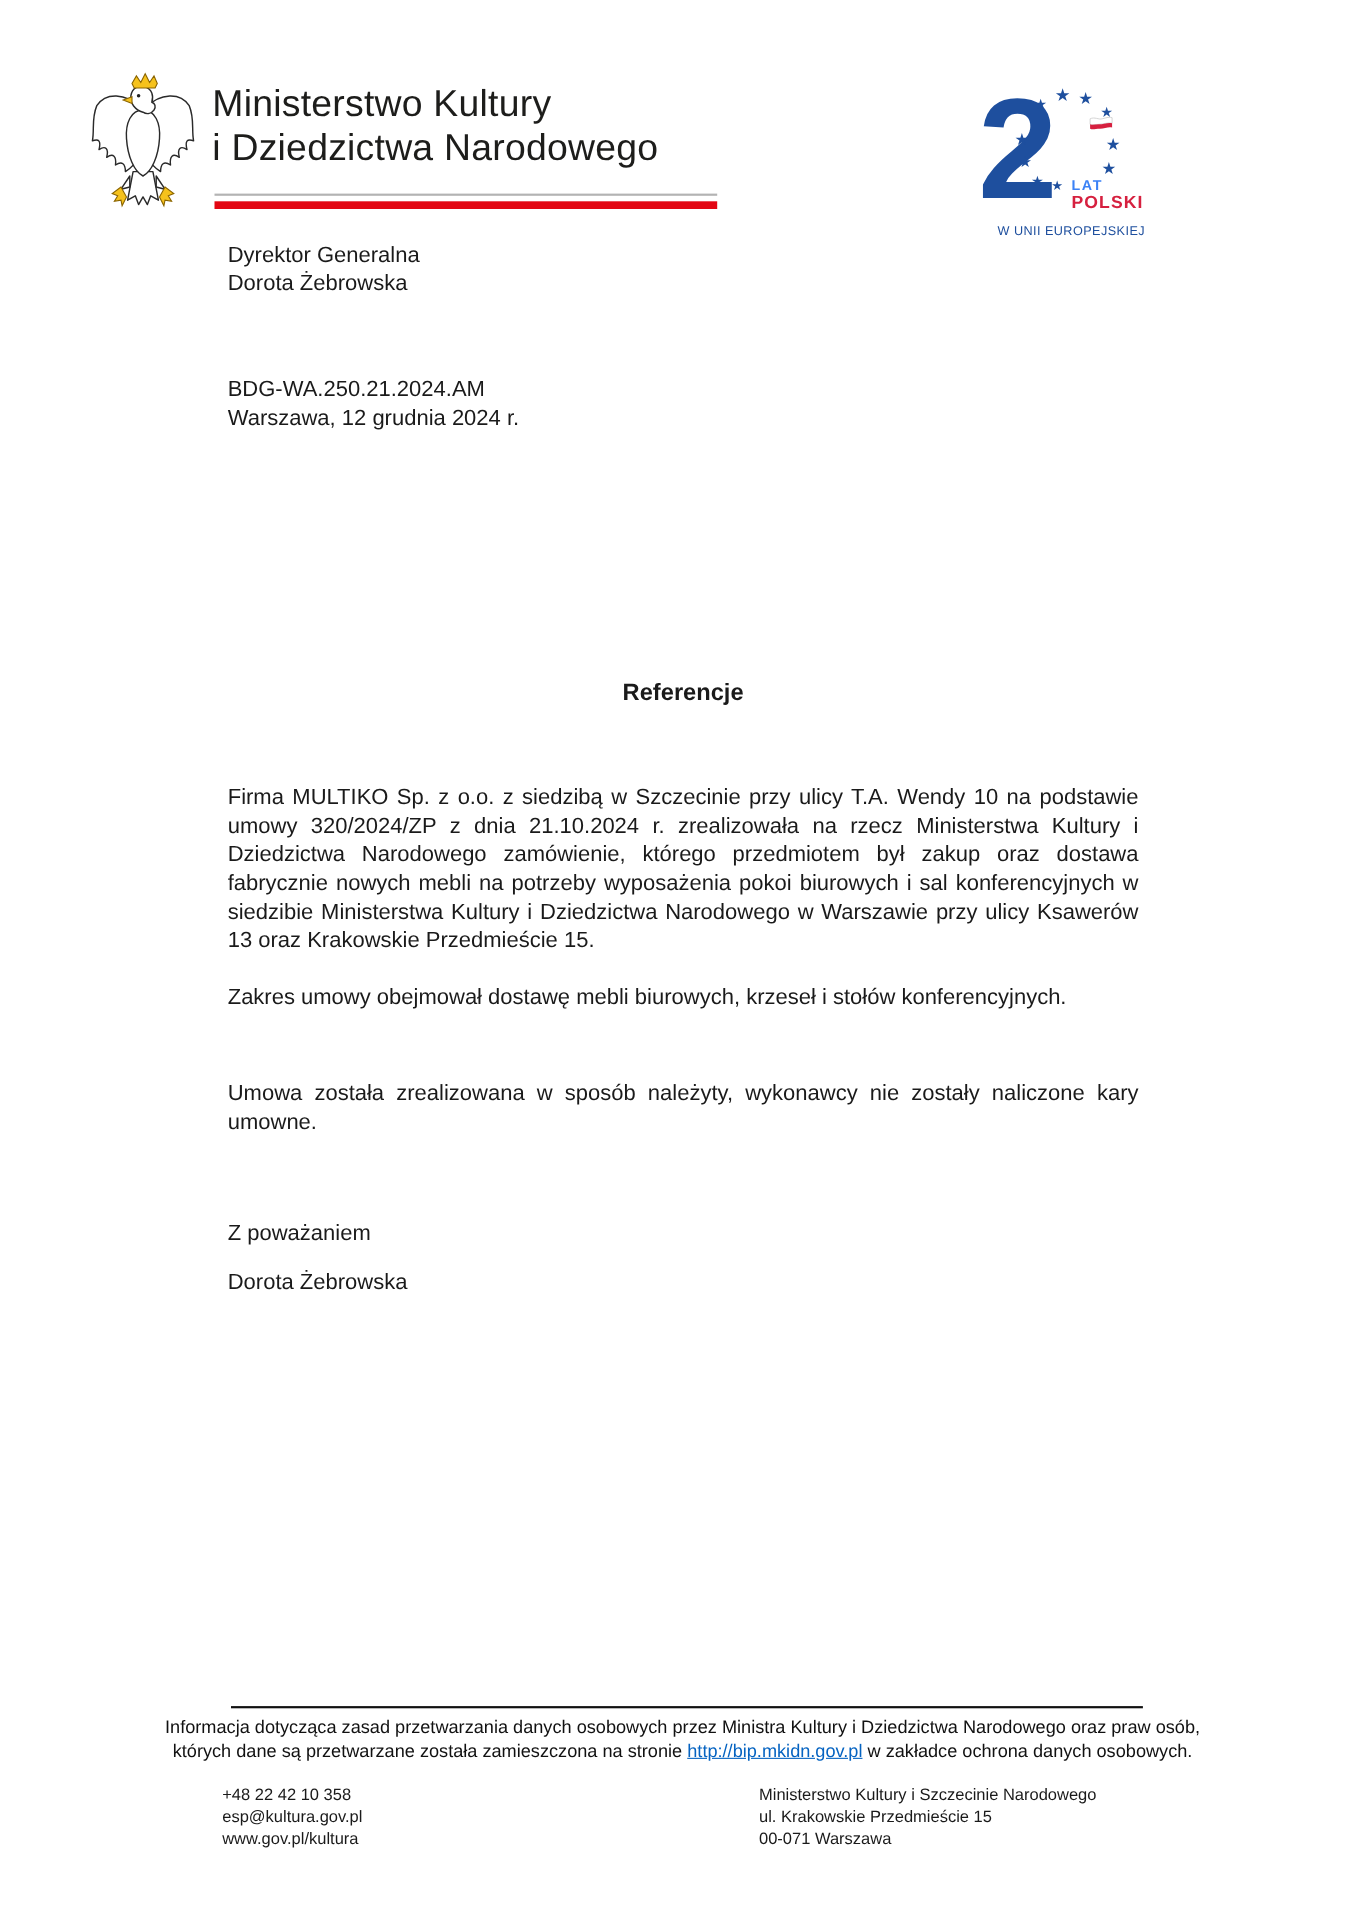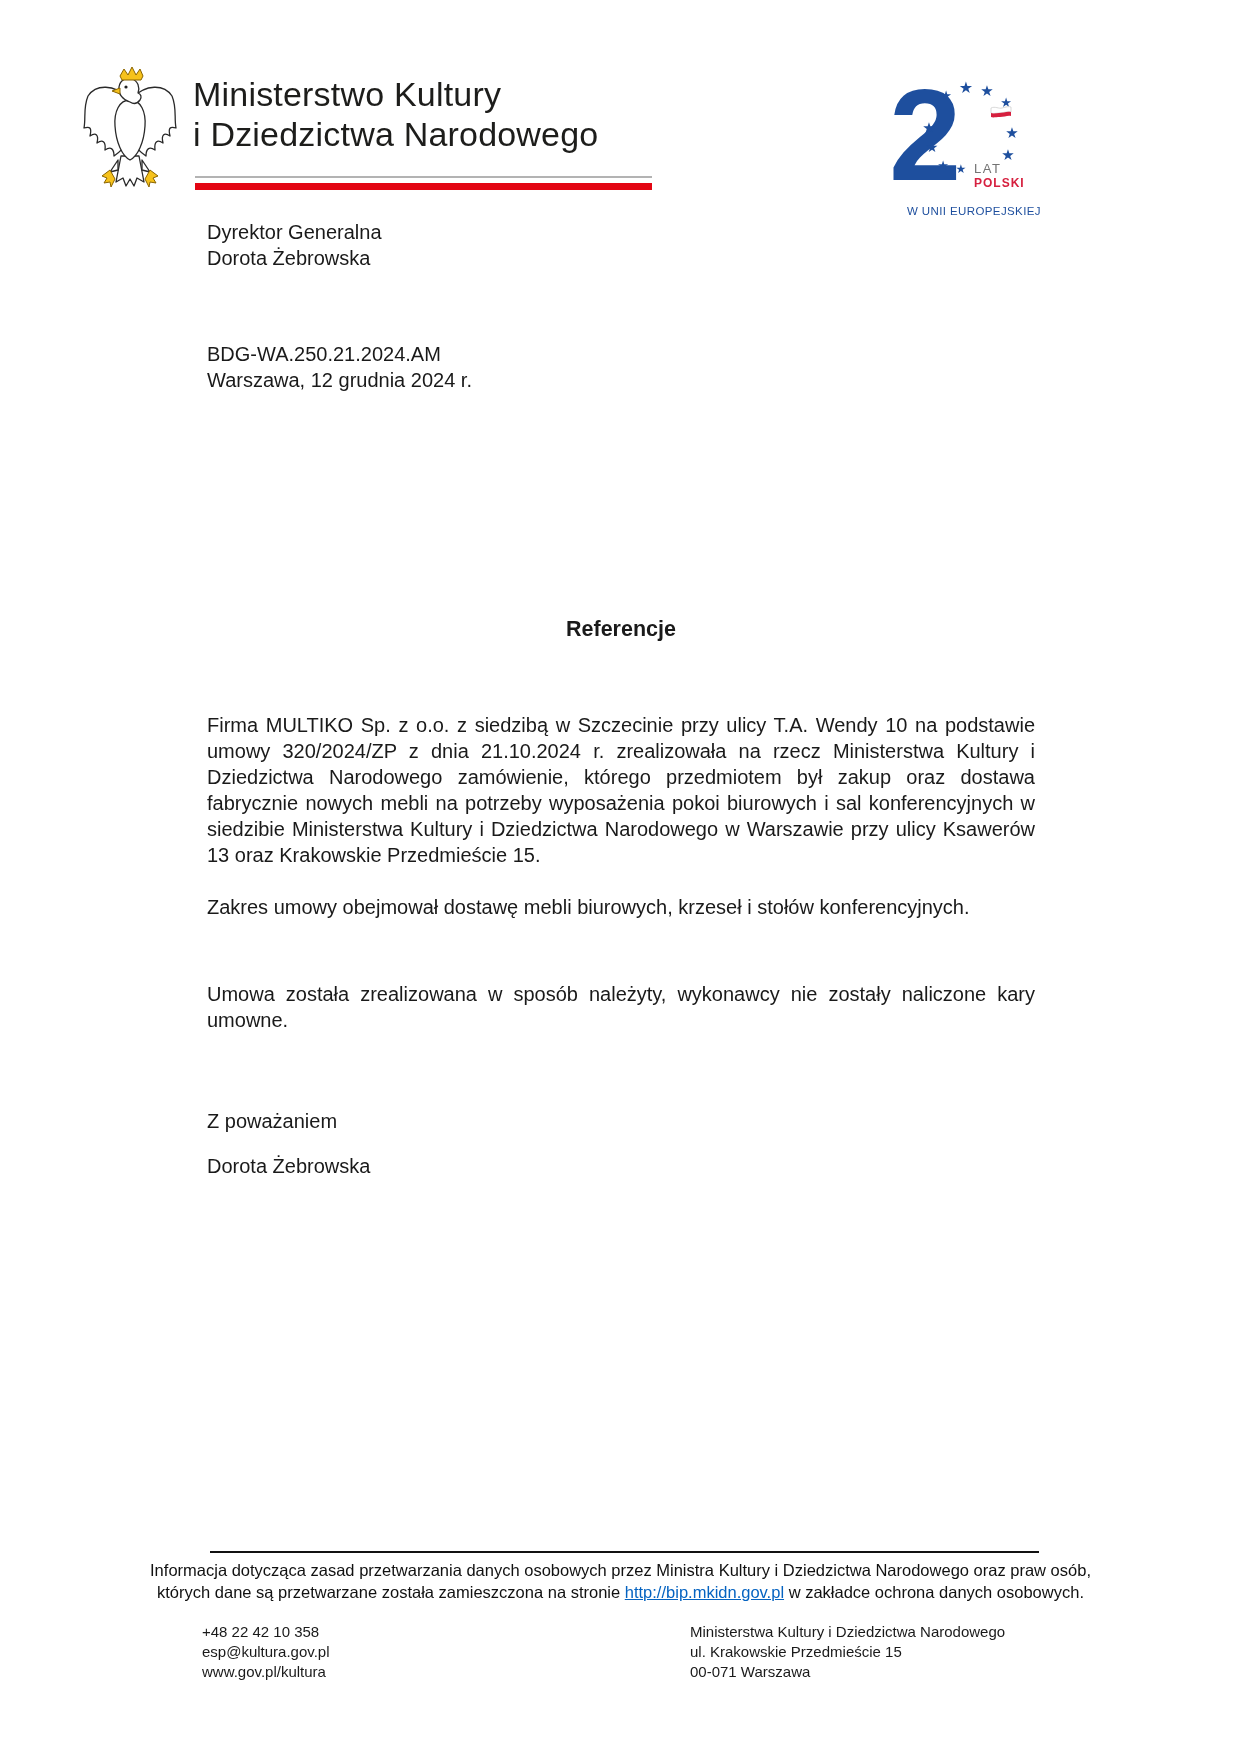--- a/index.html
+++ b/index.html
@@ -15,22 +15,22 @@
   .rule-red  { left:195px; top:183px; width:457px; height:7px; background:#e30613; }
 
   
   .eu-logo { left:893px; top:85px; width:148px; height:125px; }
   .eu-logo .big2 {
     position:absolute; left:-4px; top:0px; font-size:130px; line-height:100px;
     font-weight:700; color:#1e4f9e;
   }
   .eu-star { position:absolute; color:#1e4f9e; transform:translate(-50%,-50%); line-height:1; }
   .eu-flag { position:absolute; left:97px; top:19px; }
-  .eu-lat    { position:absolute; left:81px;  top:76px; font-size:13px;  font-weight:400; color:#737373; letter-spacing:1.5px; }
-  .eu-polski { position:absolute; left:81px;  top:91px; font-size:12px; font-weight:700; color:#d6203f; letter-spacing:1px; }
+  .eu-lat    { position:absolute; left:81px;  top:76px; font-size:13px;  font-weight:700; color:#3b82f6; letter-spacing:1.5px; }
+  .eu-polski { position:absolute; left:81px;  top:91px; font-size:16px; font-weight:700; color:#d6203f; letter-spacing:1px; }
   .eu-line   { position:absolute; left:0;     top:108px; width:148px; text-align:right; font-size:11.5px; color:#1e4f9e; letter-spacing:0.4px;margin-top:12px; }
 
   
   .txt { font-size:20px; line-height:26px; }
   .col { left:207px; width:828px; }
   .sender    { top:219px; }
   .caseblock { top:341px; }
   .recipient { top:471px; }
   .letter-title { top:617px; text-align:center; font-weight:700; font-size:21.5px; }
   .p1 { top:712px; text-align:justify; }
@@ -125,18 +125,18 @@
     <div><span>których dane są przetwarzane została zamieszczona na stronie </span><a class="link">http://bip.mkidn.gov.pl</a><span> w zakładce ochrona danych osobowych.</span></div>
   </div>
 
   <div class="abs contact contact-left">
     <div>+48 22 42 10 358</div>
     <div>esp@kultura.gov.pl</div>
     <div>www.gov.pl/kultura</div>
   </div>
 
   <div class="abs contact contact-right">
-    <div>Ministerstwa Kultury i Dziedzictwa Narodowego</div>
+    <div>Ministerstwo Kultury i Szczecinie Narodowego</div>
     <div>ul. Krakowskie Przedmieście 15</div>
     <div>00-071 Warszawa</div>
   </div>
 
 </div>
 
 </body></html>

